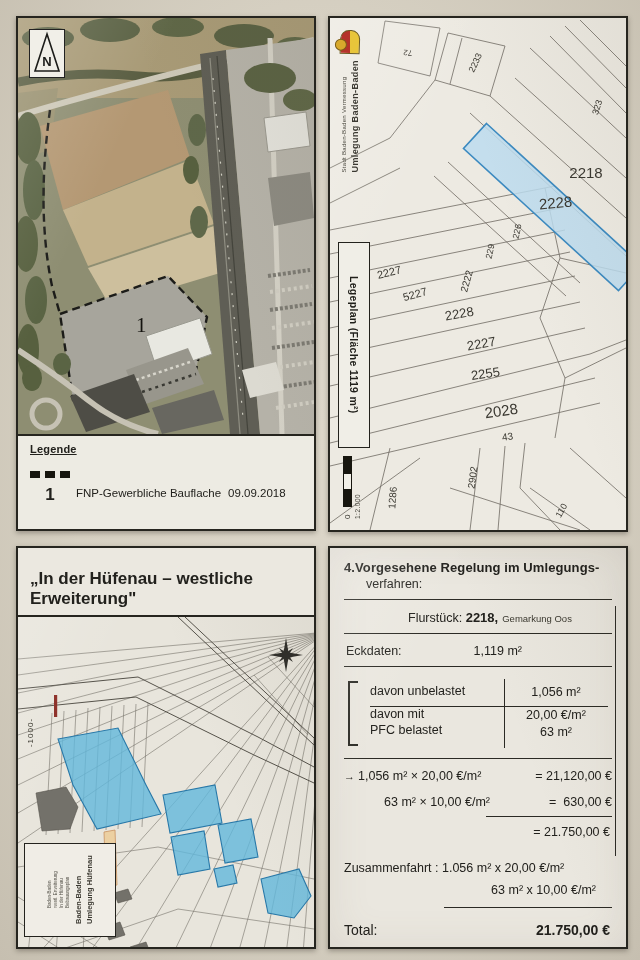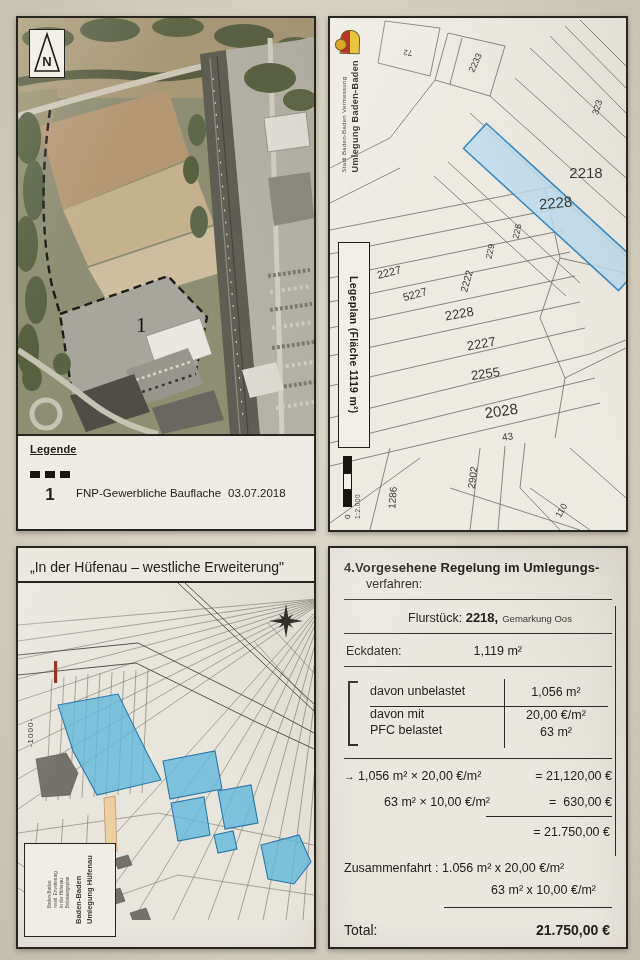--- a/index.html
+++ b/index.html
@@ -47,21 +47,21 @@
   .scalecol{display:flex;flex-direction:column;}
   .scalecol i{width:9px;height:17px;display:block;}
   .sb1,.sb3{background:#17160f;}
   .sb2{background:#f2f0e8;border:1px solid #17160f;box-sizing:border-box;}
   .scalezero{font-size:8px;margin-top:3px;transform:rotate(-90deg);color:#33322b;}
   .scaletxt{writing-mode:vertical-rl;transform:rotate(180deg);font-size:6.5px;color:#45443b;margin-left:2px;letter-spacing:.5px;}
   
   #p-plan{left:16px;top:546px;width:296px;height:399px;}
   .plan-title{padding:8px 12px 6px 12px;border-bottom:2px solid #26251f;background:#ebe8e0;position:relative;z-index:3;}
   .plan-title .t1{font-weight:bold;font-size:13.5px;letter-spacing:.2px;}
-  .plan-title .t2{font-weight:normal;font-size:14px;margin-top:3px;}
+  .plan-title .t2{font-weight:bold;font-size:17px;margin-top:13px;}
   .edgeLabel{position:absolute;left:-2px;top:180px;transform:rotate(-90deg);font-size:8px;color:#3a382f;z-index:4;letter-spacing:1px;}
   .titleblock{position:absolute;left:6px;bottom:10px;width:90px;height:92px;background:#f0ede6;border:1.5px solid #23221d;z-index:4;
     display:flex;align-items:center;justify-content:center;transform:rotate(180deg);}
   .tb-in{display:flex;gap:4px;align-items:center;}
   .tb-big{display:flex;gap:2px;}
   .tb-big span{writing-mode:vertical-rl;font-size:7.5px;font-weight:bold;color:#3c3a32;}
   .tb-small{display:flex;gap:1px;}
   .tb-small span{writing-mode:vertical-rl;font-size:4.5px;color:#55534a;}
   
   #p-calc{left:328px;top:546px;width:296px;height:399px;font-size:12.5px;}
@@ -177,21 +177,21 @@
       <span class="dashes">
           <i></i>
           <i></i>
           <i></i>
         </span>
     </div>
     <div class="legend-row">
       <span class="legend-num">1</span>
       <span class="legend-sub">
         <span>FNP-Gewerbliche Bauflache</span>
-        <span>03.07.2018</span>
+        <span>09.09.2018</span>
       </span>
     </div>
   </div>
 </div>
 
 <div class="panel" id="p-lege">
   <svg width="296" height="512" viewBox="0 0 296 512">
     <rect width="296" height="512" fill="#edeae2"></rect>
     <g stroke="#6e6a62" stroke-width="0.8" fill="none">
 

